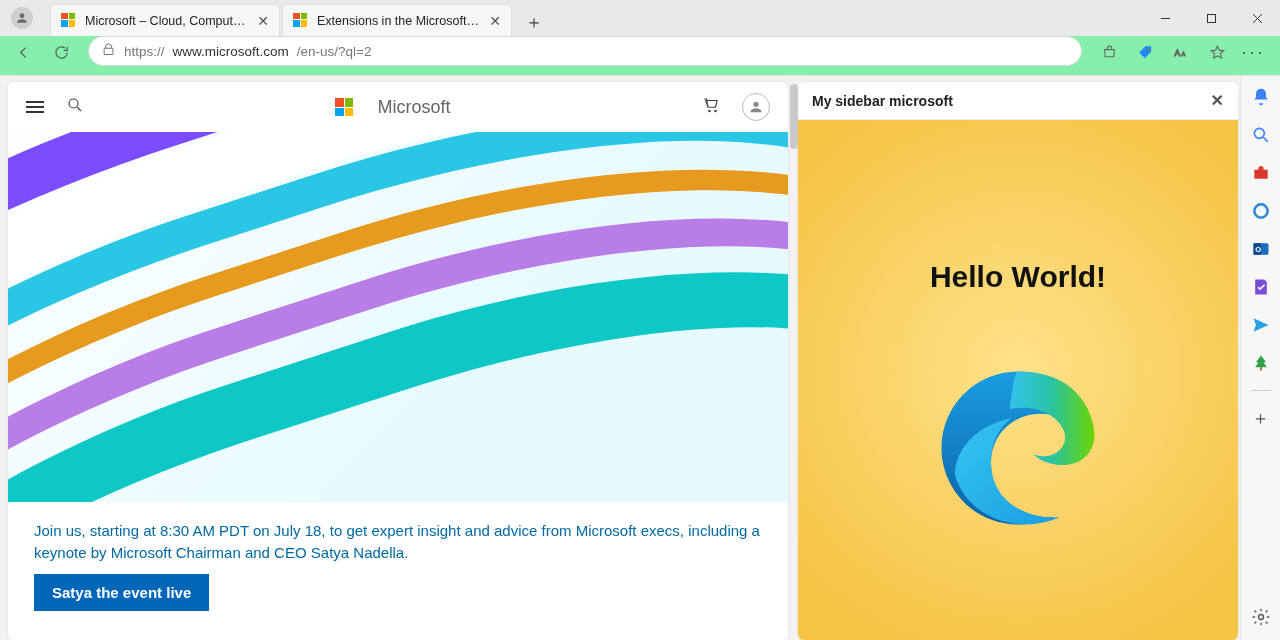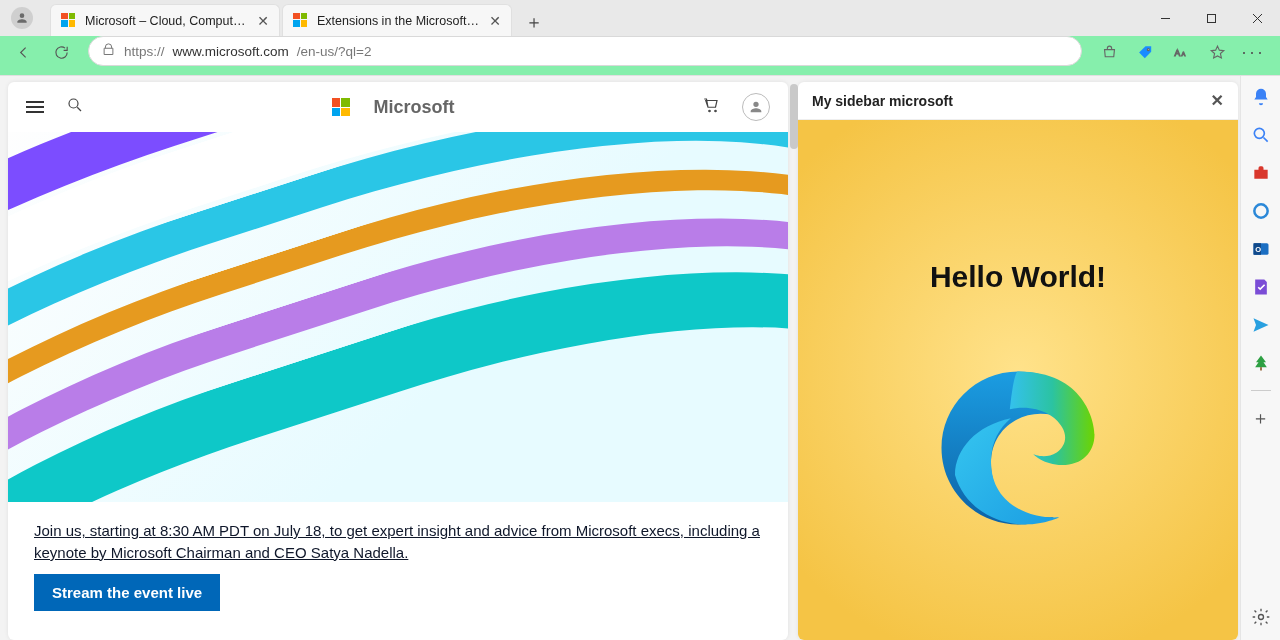--- a/index.html
+++ b/index.html
@@ -33,36 +33,36 @@
   .content-row { flex:1; display:flex; background:#f3f3f3; overflow:hidden;}
   
   .page-wrap { flex:1; position:relative; display:flex; }
   .page-scroll { position:absolute; right:0; top:6px; bottom:6px; width:8px; }
   .scroll-thumb { background:#c9c9c9; border-radius:4px; width:8px; height:65px; margin-top:2px;}
   .page { flex:1; margin:6px 10px 0 8px; background:#fff; border-radius:6px; box-shadow:0 0 4px rgba(0,0,0,.08); display:flex; flex-direction:column; overflow:hidden;}
   .page-header { height:50px; display:flex; align-items:center; padding:0 18px; gap:22px;}
   .hamburger { display:flex; flex-direction:column; gap:3px;}
   .hamburger span { width:18px; height:2px; background:#333; display:block;}
   .search-icon svg, .cart-icon svg { width:18px;height:18px; stroke:#444; fill:none; stroke-width:1.6;}
-  .ms-brand { flex:1; display:flex; justify-content:center; align-items:center; gap:24px; font-size:18px; font-weight:700; color:#666;}
+  .ms-brand { flex:1; display:flex; justify-content:center; align-items:center; gap:24px; font-size:18px; font-weight:400; color:#666;}
   .ms-square { width:18px; height:18px; display:grid; grid-template-columns:1fr 1fr; grid-template-rows:1fr 1fr; gap:1px;}
   .ms-square div:nth-child(1){background:#f25022;} .ms-square div:nth-child(2){background:#7fba00;} .ms-square div:nth-child(3){background:#00a4ef;} .ms-square div:nth-child(4){background:#ffb900;}
   .acct-icon { width:28px;height:28px;border:1px solid #bbb;border-radius:50%; display:flex;align-items:center;justify-content:center;}
   .acct-icon svg{width:16px;height:16px;fill:#888;}
   .hero { height:370px; width:100%; position:relative; overflow:hidden; background:linear-gradient(135deg,#fefefe 0%, #e7fbff 60%);}
   .swirl { position:absolute; border-radius:1000px/400px; }
   .sw1{ width:1400px;height:520px; left:-420px; top:-60px; border:48px solid transparent; border-top-color:#7c4dff; border-left-color:#7c4dff; transform:rotate(-18deg);}
   .sw2{ width:1350px;height:500px; left:-380px; top:-10px; border:60px solid transparent; border-top-color:#fff; transform:rotate(-18deg);}
   .sw3{ width:1320px;height:480px; left:-340px; top:50px; border:34px solid transparent; border-top-color:#2ac6e6; transform:rotate(-18deg);}
   .sw4{ width:1300px;height:470px; left:-310px; top:110px; border:22px solid transparent; border-top-color:#e69a1f; transform:rotate(-18deg);}
   .sw5{ width:1290px;height:460px; left:-290px; top:160px; border:30px solid transparent; border-top-color:#b97de8; transform:rotate(-18deg);}
   .sw6{ width:1280px;height:450px; left:-270px; top:215px; border:60px solid transparent; border-top-color:#0ec8c8; transform:rotate(-18deg);}
   .article { padding:18px 26px 22px; }
   .article h2 { font-size:26px; font-weight:600; color:#1b1b1b; margin-bottom:10px;}
-  .article p { font-size:15px; color:#0f172a; line-height:1.45; margin-bottom:10px;text-decoration:underline;}
+  .article p { font-size:15px; color:#0369a1; line-height:1.45; margin-bottom:10px;}
   .cta-btn { display:inline-block; background:#0067b8; color:#fff; font-weight:600; font-size:15px; padding:10px 18px; border:none;}
   
   .ext-panel { width:440px; margin:6px 2px 0 0; background:#fff; border-radius:6px; box-shadow:0 0 4px rgba(0,0,0,.08); display:flex; flex-direction:column; overflow:hidden;}
   .ext-header { height:38px; display:flex; align-items:center; justify-content:space-between; padding:0 14px; font-size:14px; font-weight:600; color:#222; border-bottom:1px solid #eee;}
   .ext-close { font-size:16px; color:#555;}
   .ext-body { flex:1; background:radial-gradient(circle at 50% 48%, #ffe28a 0%, #f5c445 85%); display:flex; flex-direction:column; align-items:center; padding-top:140px; text-align:center;}
   .ext-body h1 { font-size:30px; font-weight:800; color:#111; margin-bottom:14px;}
   .ext-body p { font-size:14.5px; color:#333; line-height:1.4; max-width:340px;}
   .edge-logo { margin-top:50px; width:180px; height:180px; position:relative;}
   .edge-logo svg { width:100%; height:100%; }
@@ -214,21 +214,21 @@
         <div class="hero">
           <div class="swirl sw1"></div>
             <div class="swirl sw2"></div>
             <div class="swirl sw3"></div>
             <div class="swirl sw4"></div>
             <div class="swirl sw5"></div>
             <div class="swirl sw6"></div>
         </div>
         <div class="article">
           <p>Join us, starting at 8:30 AM PDT on July 18, to get expert insight and advice from Microsoft execs, including a keynote by Microsoft Chairman and CEO Satya Nadella.</p>
-          <button class="cta-btn">Stream the event live</button>
+          <button class="cta-btn">Satya the event live</button>
         </div>
       </div>
       <div class="page-scroll">
           <div class="scroll-thumb"></div>
         </div>
     </div>
 
     <div class="ext-panel">
       <div class="ext-header">
         <span>My sidebar microsoft</span>

